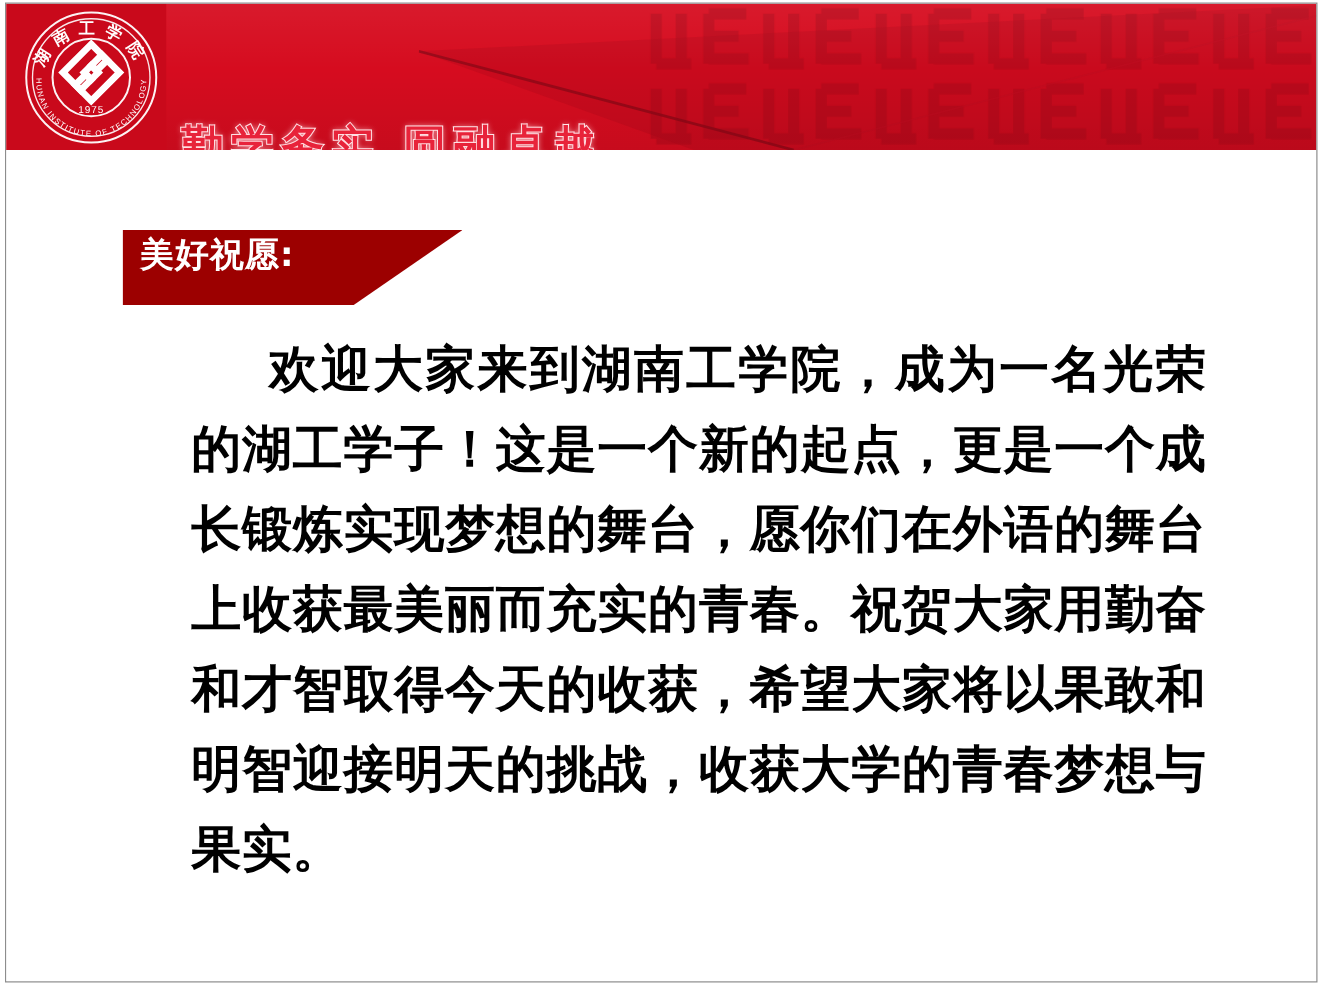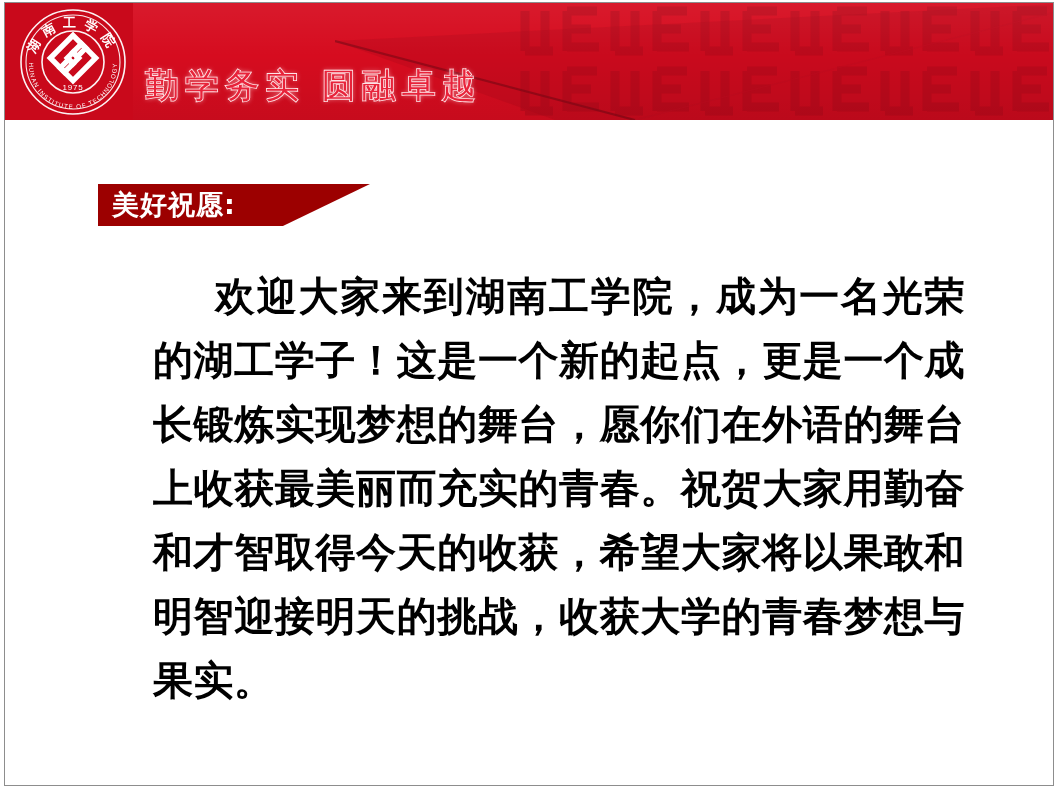--- a/index.html
+++ b/index.html
@@ -84,47 +84,48 @@
   .motto {
     position: absolute;
     left: 140px;
     top: 58px;
     width: 290px;
     height: 48px;
   }
   .motto-text {
     font-family: "DejaVu Serif", "Liberation Serif", serif;
     font-size: 34px;
-    font-weight: normal;
+    font-weight: bold;
     letter-spacing: 6px;
     color: #e8233a;
     -webkit-text-stroke: 1.6px #ffe9ec;
     paint-order: stroke fill;
     text-shadow: 0 0 5px rgba(255,210,215,0.85);
     white-space: nowrap;
     line-height: 48px;
+    margin-top: 32px;
   }
 
   
   .content {
     position: absolute;
     left: 0;
     top: 117px;
     right: 0;
     bottom: 0;
     background: #ffffff;
   }
 
   
   .section-banner {
     position: absolute;
     left: 93px;
     top: 64px;
     width: 272px;
-    height: 42px;
+    height: 60px;
   }
   .section-banner-shape {
     position: absolute;
     inset: 0;
     background: #9c0000;
     clip-path: polygon(0 0, 100% 0, 68% 100%, 0 100%);
   }
   .section-banner-label {
     position: absolute;
     left: 14px;

